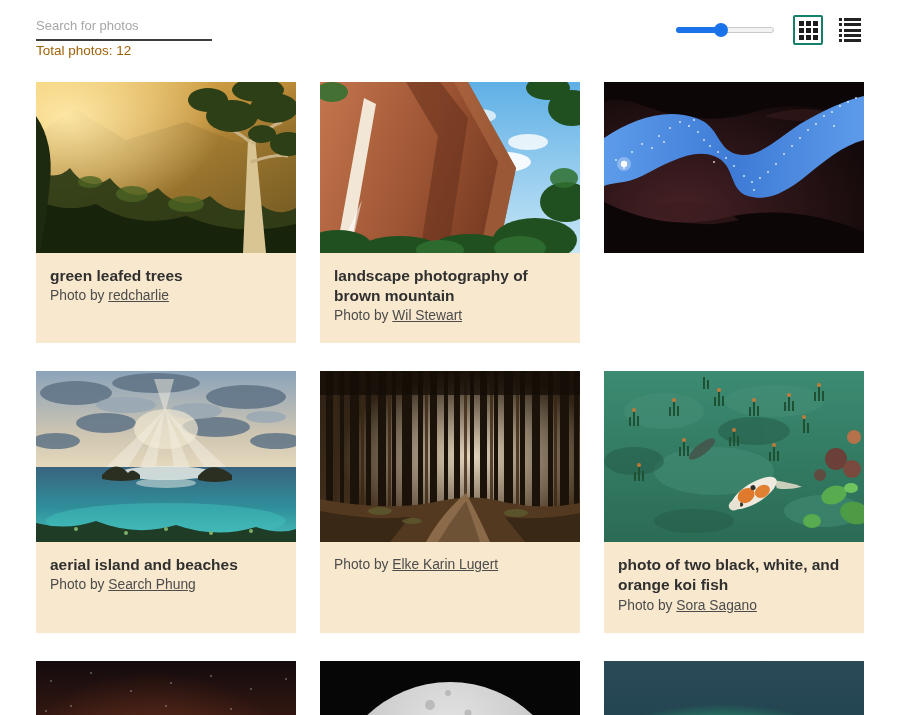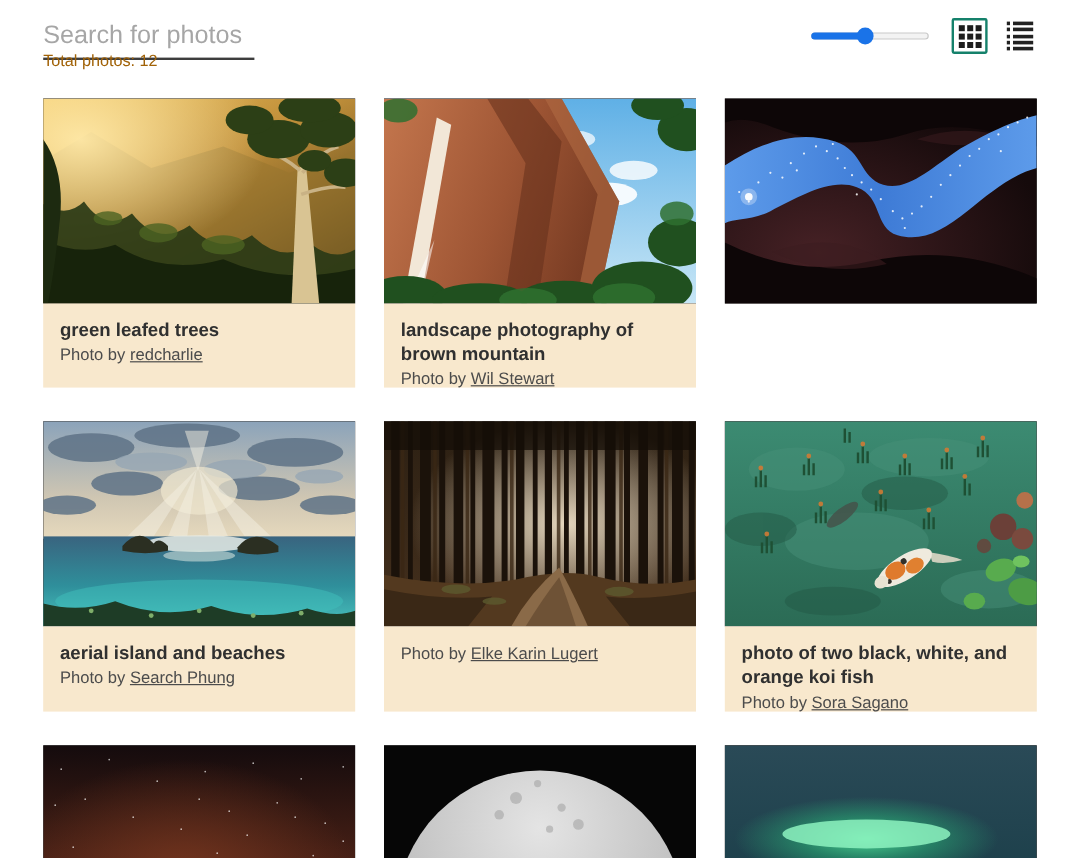--- a/index.html
+++ b/index.html
@@ -9,21 +9,21 @@
   }
   *{margin:0;padding:0;box-sizing:border-box;}
   html,body{background:#fff;}
   body{font-family:"Liberation Sans","DejaVu Sans",sans-serif;}
   .page{position:relative;width:900px;height:715px;background:#fff;overflow:hidden;}
 
   
   .search-wrap{position:absolute;left:36px;top:16px;width:176px;}
   .search-input{
     width:176px;border:none;border-bottom:2px solid #3d3d3d;outline:none;
-    font-size:21px;color:#333;padding:2px 0 6px 0;background:transparent;
+    font-size:13px;color:#333;padding:2px 0 6px 0;background:transparent;
     font-family:inherit;
   }
   .search-input::placeholder{color:#a6a6a6;}
   .total-label{position:absolute;left:36px;top:43px;font-size:13.5px;color:#a16207;}
 
   .controls{position:absolute;top:13px;right:37px;height:34px;display:flex;align-items:center;}
 
   .slider{position:relative;width:98px;height:16px;margin-right:19px;}
   .slider-track{position:absolute;left:0;right:0;top:5px;height:6px;border-radius:3px;background:#f3f3f3;border:1px solid #c9c9c9;}
   .slider-fill{position:absolute;left:0;top:5px;height:6px;border-radius:3px 0 0 3px;background:var(--accent);}
@@ -40,21 +40,21 @@
     display:flex;flex-direction:column;justify-content:center;padding:0;}
   .list-btn span{display:block;width:22px;height:3px;margin:1.2px 0;
     background:linear-gradient(to right,#222 0 3px,transparent 3px 5.5px,#222 5.5px 100%);}
 
   
   .grid{position:absolute;left:36px;top:82px;width:828px;
     display:grid;grid-template-columns:repeat(3,260px);column-gap:24px;row-gap:28px;}
   .card{display:flex;flex-direction:column;}
   .thumb{width:260px;height:171px;overflow:hidden;cursor:pointer;background:#222;}
   .thumb svg{display:block;width:260px;height:171px;}
-  .caption{flex:1;background:var(--caption);padding:13px 14px 0 14px;}
+  .caption{flex:1;background:var(--caption);padding:13px 14px 20px 14px;}
   .title{font-size:15.5px;font-weight:700;color:#303030;line-height:1.3;}
   .byline{font-size:13.8px;color:#4c4c4c;margin-top:2px;}
   .byline a{color:#4c4c4c;text-decoration:underline;cursor:pointer;}
 </style>
 </head>
 <body>
 
 <div class="page">
 
   <div class="search-wrap">

